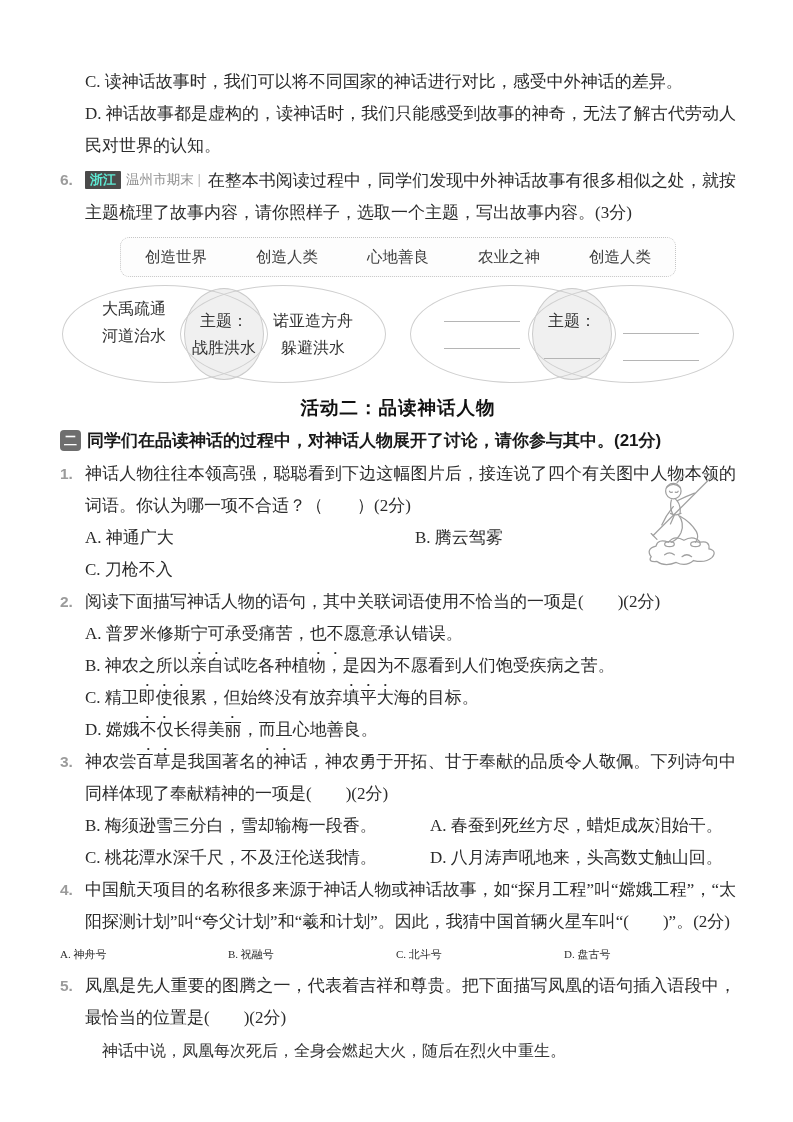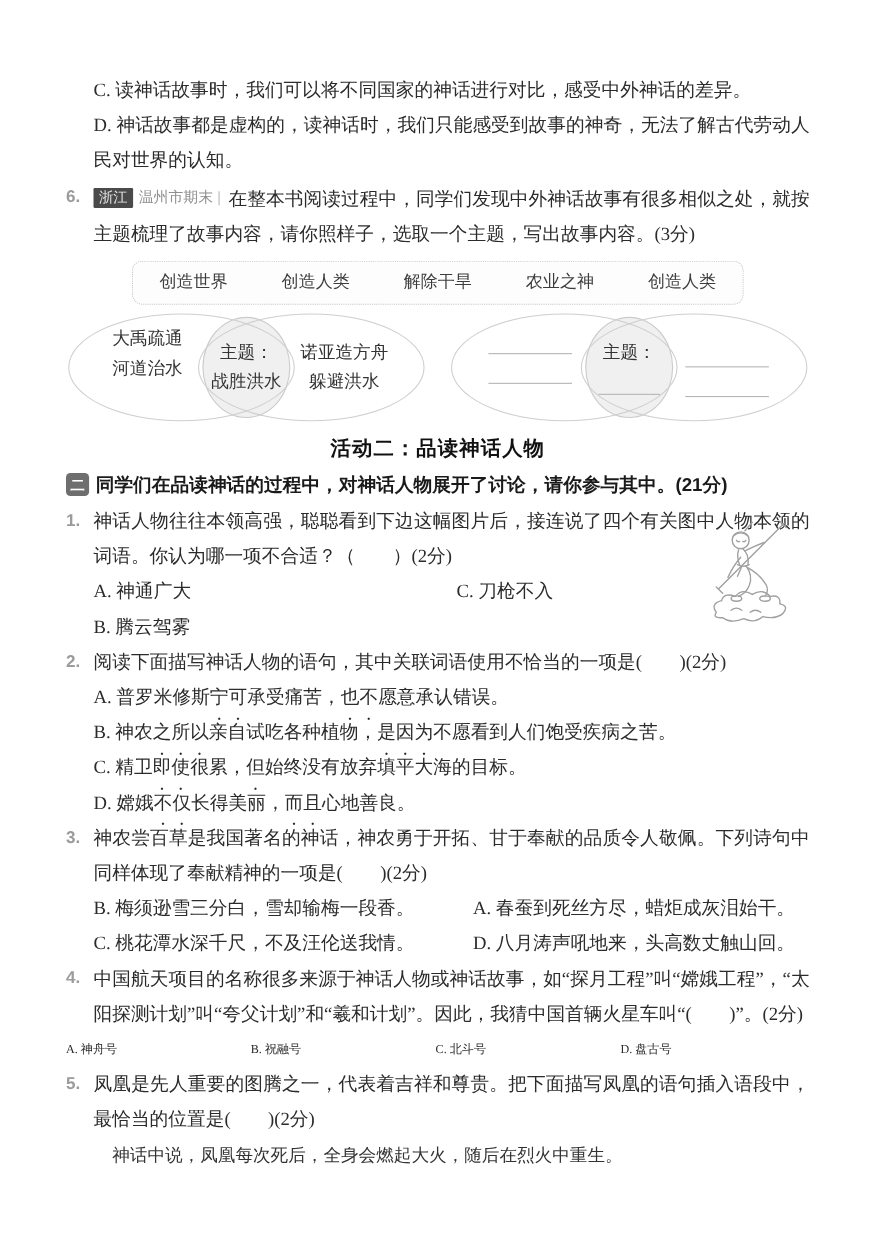--- a/index.html
+++ b/index.html
@@ -10,22 +10,22 @@
   }
   .para{position:relative;padding-left:25px;font-size:17px;line-height:32px;text-align:justify;}
   .qnum{
     position:absolute;left:0;top:0;color:#9b9b9b;
     font-family:"Liberation Sans","DejaVu Sans",sans-serif;font-weight:bold;
     font-size:15.5px;line-height:32px;
   }
   .optline{padding-left:25px;font-size:17px;line-height:32px;text-align:justify;}
   
   .badge{
-    display:inline-block;background:#4a4a4a;color:#e5e5e5;
-    font-family:"Liberation Sans","DejaVu Sans",sans-serif;font-weight:normal;
+    display:inline-block;background:#4a4a4a;color:#5eead4;
+    font-family:"Liberation Sans","DejaVu Sans",sans-serif;font-weight:bold;
     font-size:13px;line-height:18px;padding:0 5px;border-radius:1px;
     vertical-align:2px;margin-right:5px;
   }
   .badge-suffix{
     color:#8f8f8f;font-family:"Liberation Sans","DejaVu Sans",sans-serif;
     font-size:13.5px;vertical-align:2px;
   }
   .badge-bar{color:#9d9d9d;margin:0 7px 0 4px;vertical-align:2px;font-size:14px;}
   
   .theme-box{
@@ -88,21 +88,21 @@
   <div class="optline">D. 神话故事都是虚构的，读神话时，我们只能感受到故事的神奇，无法了解古代劳动人民对世界的认知。</div>
 
   <div class="para" style="margin-top:2px;">
     <span class="qnum">6.</span>
     <span class="badge">浙江</span><span class="badge-suffix">温州市期末</span><span class="badge-bar">|</span><span>在整本书阅读过程中，同学们发现中外神话故事有很多相似之处，就按主题梳理了故事内容，请你照样子，选取一个主题，写出故事内容。(3分)</span>
   </div>
 
   <div class="theme-box">
     <span>创造世界</span>
     <span>创造人类</span>
-    <span>解除干旱</span>
+    <span>心地善良</span>
     <span>农业之神</span>
     <span>创造人类</span>
   </div>
 
   <div class="venn-row">
     <div class="venn">
       <div class="lens"></div>
       <div class="ell l"></div>
       <div class="ell r"></div>
       <div class="vtext vl">
@@ -144,22 +144,22 @@
     <div>同学们在品读神话的过程中，对神话人物展开了讨论，请你参与其中。(21分)</div>
   </div>
 
   <div class="q1-wrap">
     <div class="para">
       <span class="qnum">1.</span>
       <span>神话人物往往本领高强，聪聪看到下边这幅图片后，接连说了四个有关图中人物本领的词语。你认为哪一项不合适？（　　）(2分)</span>
     </div>
     <div class="opts2">
       <div class="opt">A. 神通广大</div>
+      <div class="opt">B. 腾云驾雾</div>
       <div class="opt">C. 刀枪不入</div>
-      <div class="opt">B. 腾云驾雾</div>
     </div>
     <svg class="figure-illo" viewBox="0 0 92 108" fill="none" stroke="#a0a0a0" stroke-width="1.3" stroke-linecap="round">
 
       <line x1="78" y1="6" x2="16" y2="68"></line>
       <line x1="74" y1="4" x2="80" y2="10"></line>
       <line x1="14" y1="66" x2="20" y2="72"></line>
 
       <circle cx="37" cy="22" r="8"></circle>
       <path d="M30 18 Q37 12 44 18"></path>
       <path d="M33 22 Q34 24 36 23"></path>

